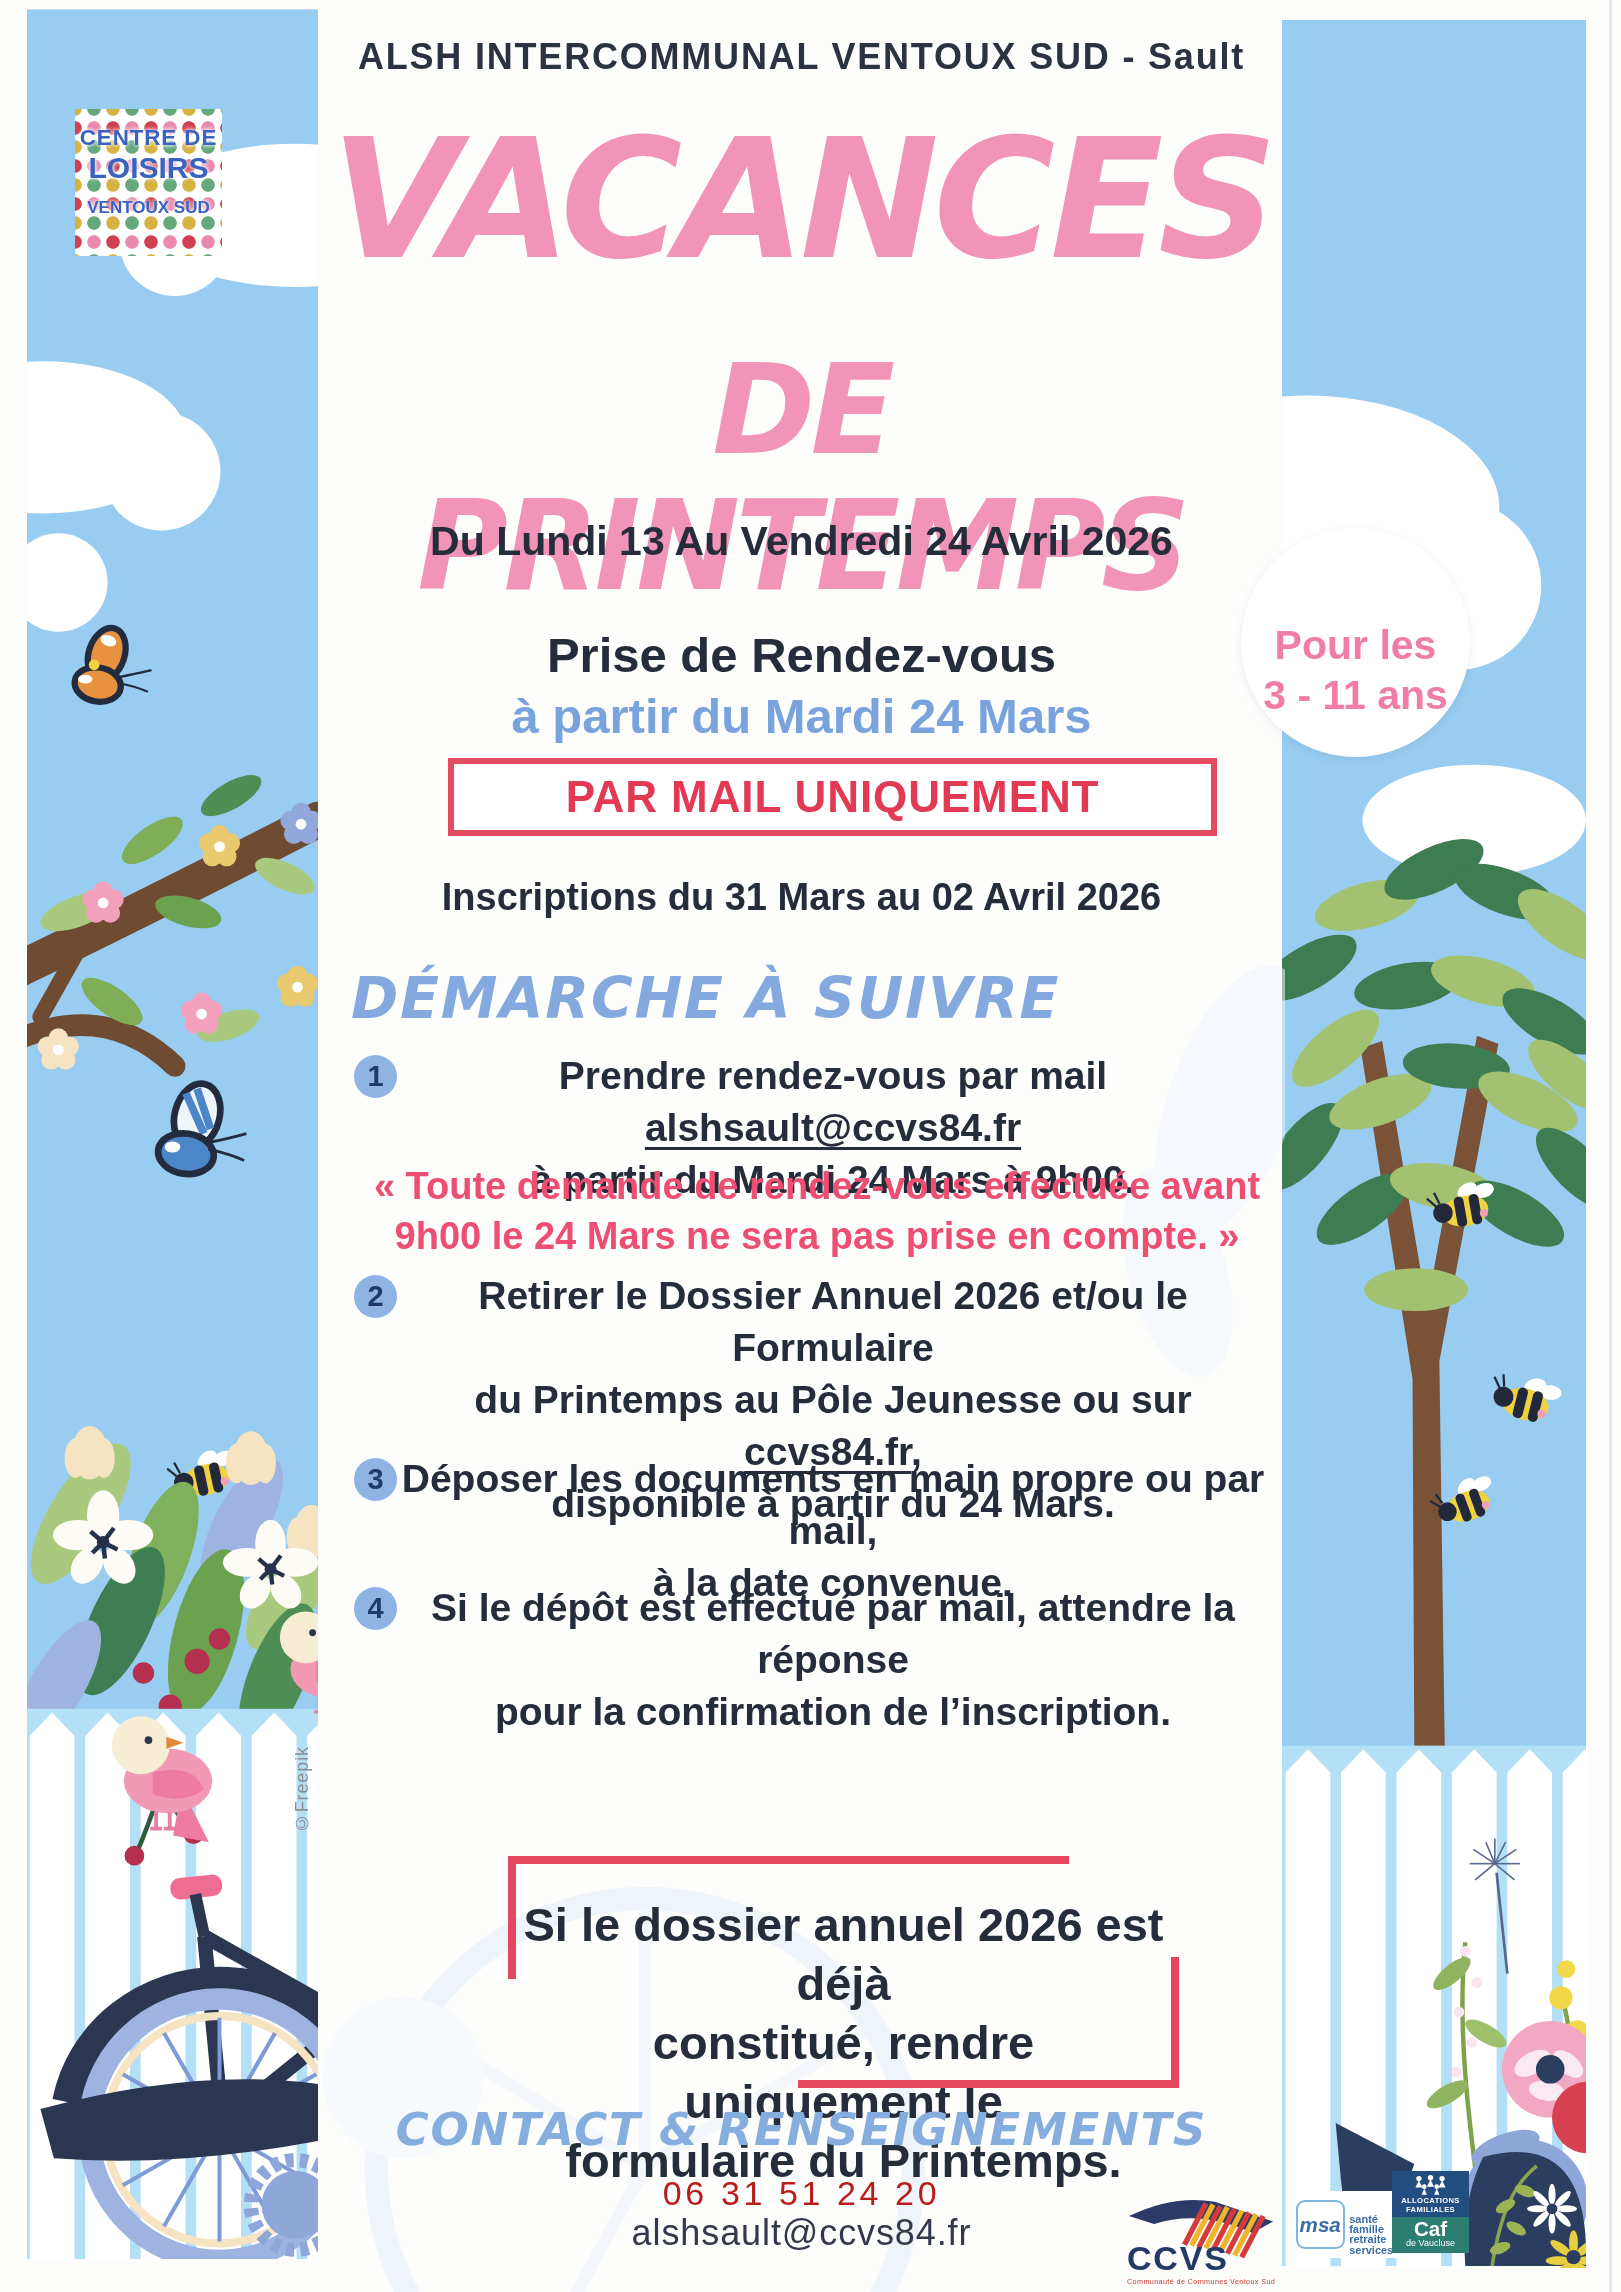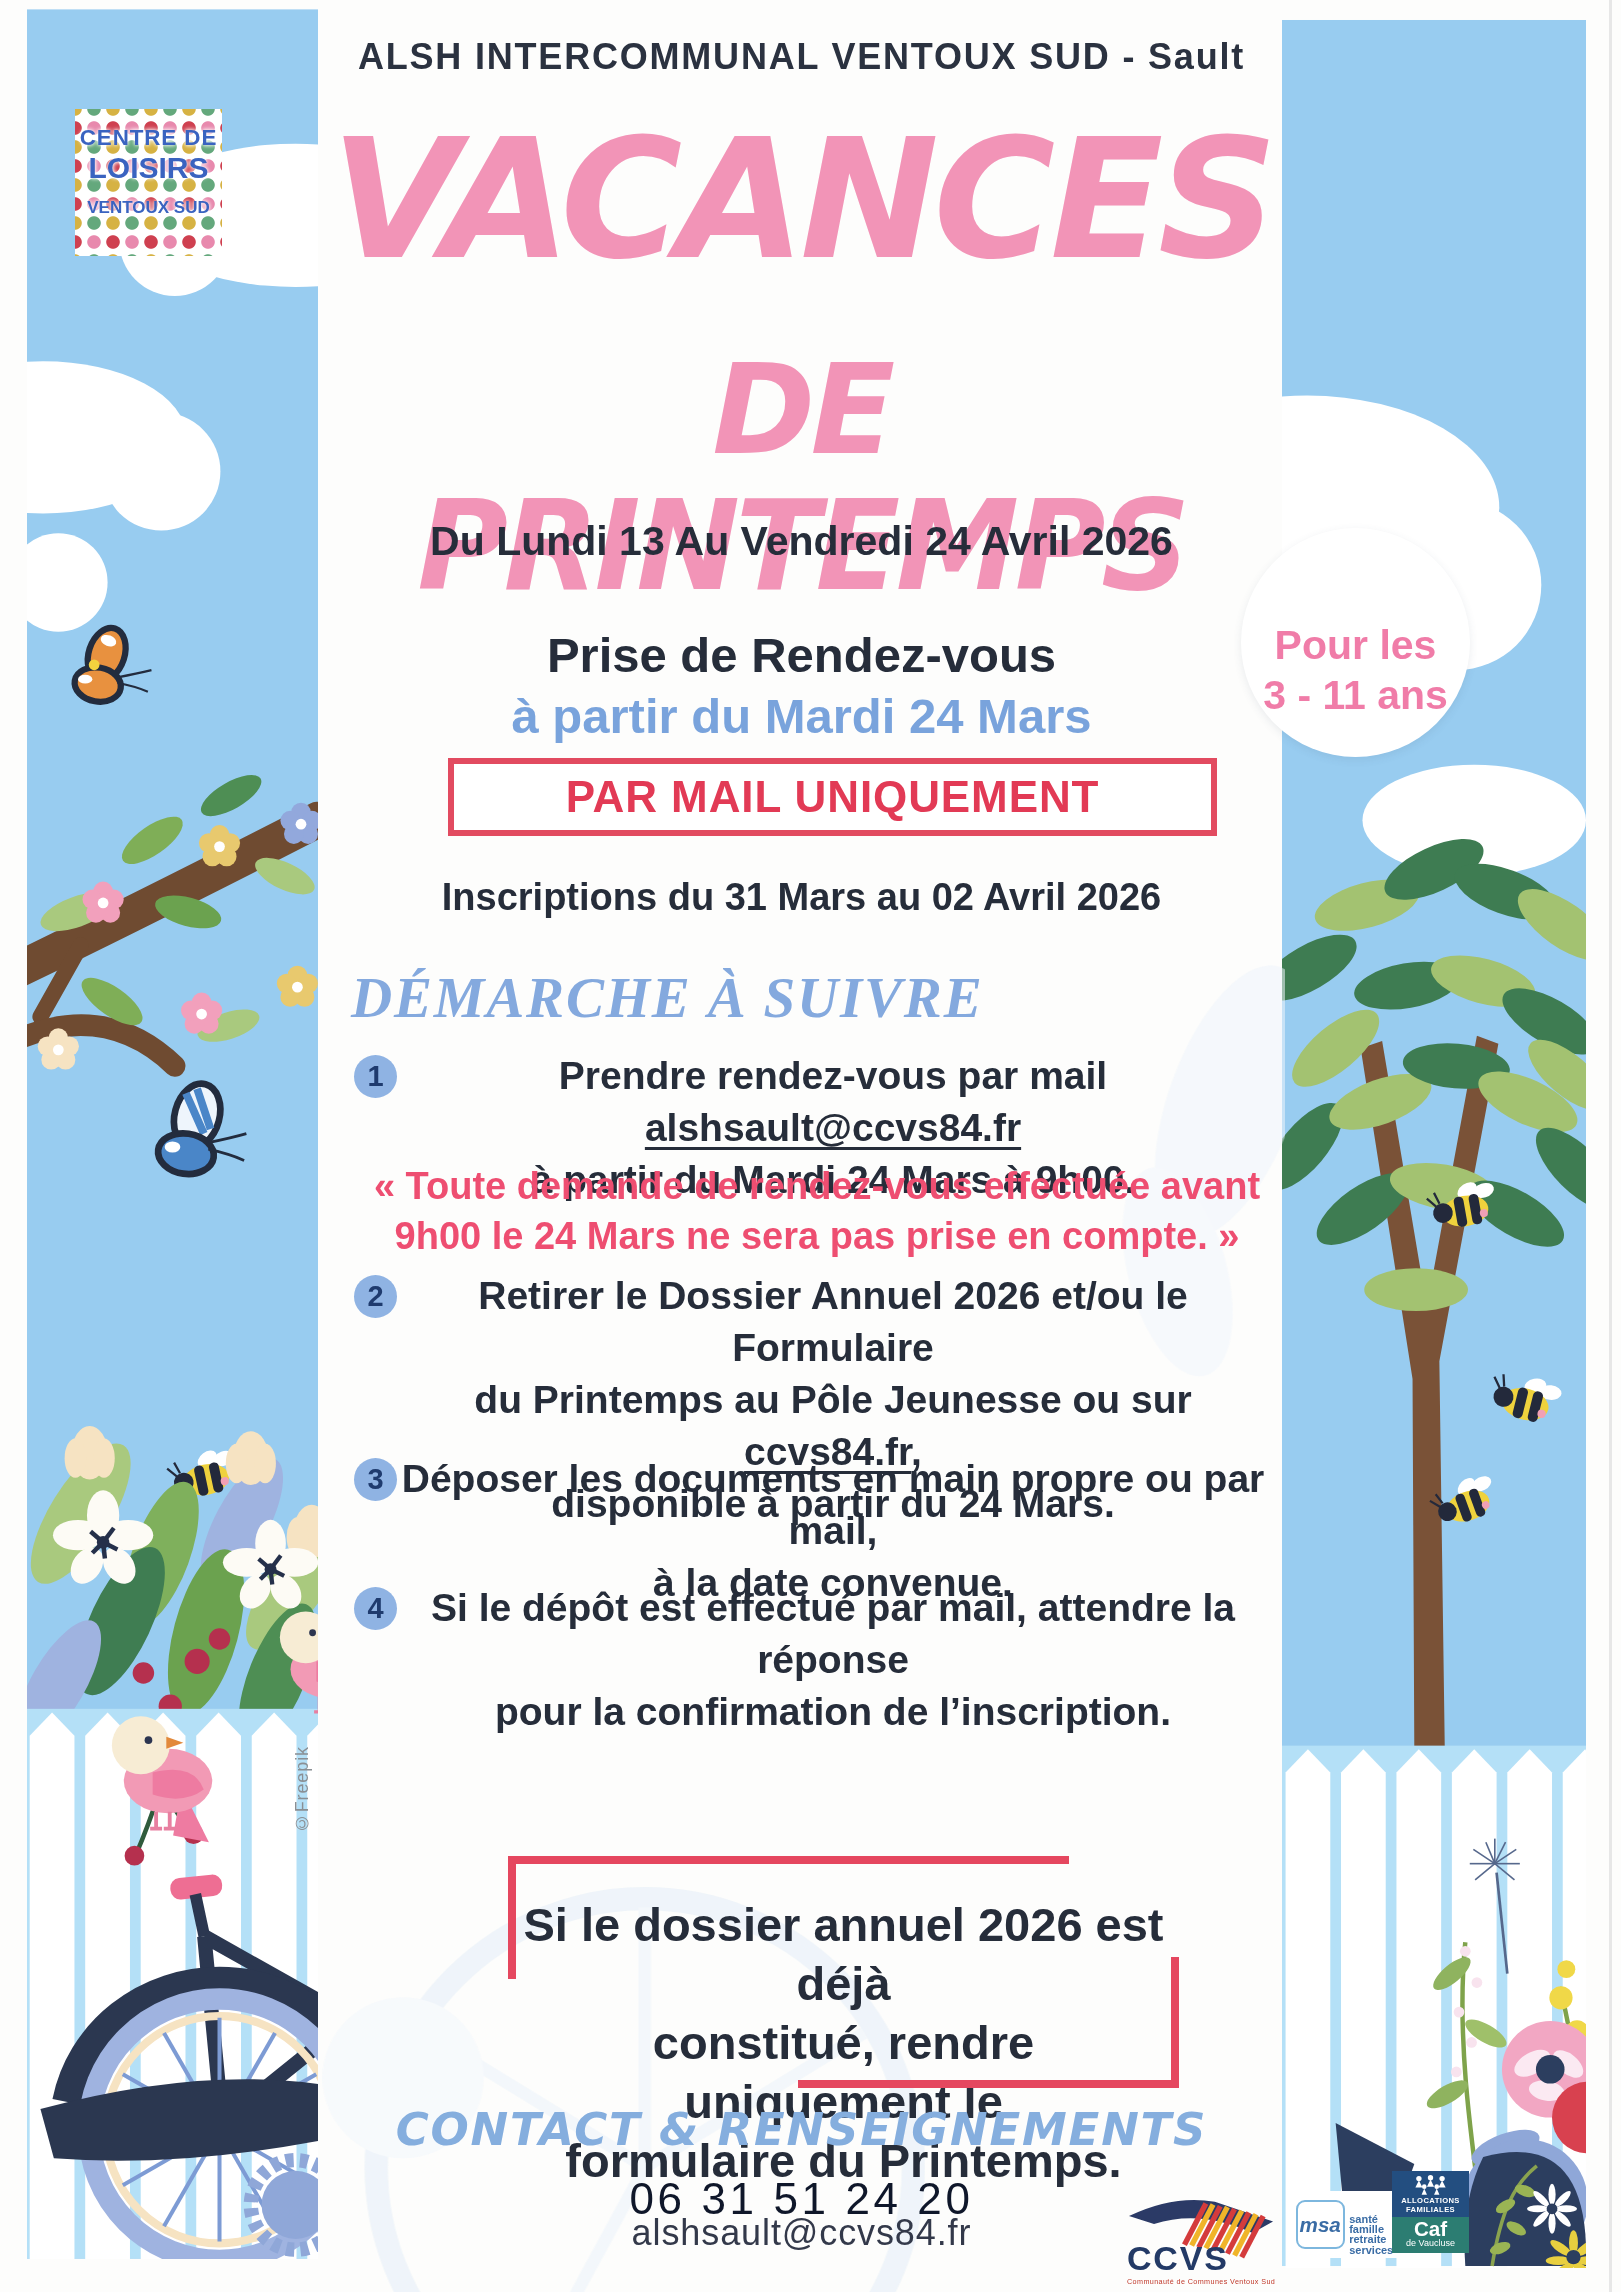--- a/index.html
+++ b/index.html
@@ -17,38 +17,38 @@
   .rdv1{top:627px;font-size:49px;font-weight:700;color:#262d3a;}
   .rdv2{top:688px;font-size:49px;font-weight:700;color:#79a3dc;}
   .mailbox{position:absolute;left:448px;width:757px;top:758px;height:66px;border:6.3px solid #e24b60;
            box-sizing:content-box;text-align:center;line-height:66px;font-size:44px;font-weight:800;
            color:#e23a55;letter-spacing:0.9px;background:#fff;}
   .insc{top:876px;font-size:38px;font-weight:700;color:#262d3a;}
   .badge{position:absolute;left:1241px;top:528px;width:229px;height:229px;border-radius:50%;
          background:#ffffff;box-shadow:0 2.7px 9px rgba(60,80,110,.10);z-index:3;text-align:center;
          font-weight:700;color:#f07ca8;font-size:41px;line-height:50px;padding-top:0;}
   .badge .bl1{margin-top:92px;}
-  .dmh{position:absolute;left:351px;top:965px;font-size:57px;color:#84a9de;letter-spacing:1.8px;font-family:Liberation Serif, serif;}
+  .dmh{position:absolute;left:351px;top:965px;font-size:57px;color:#84a9de;letter-spacing:1.8px;}
   .step{position:absolute;left:318px;width:967px;text-align:center;padding-left:63px;box-sizing:border-box;}
   .stepnum{position:absolute;left:36px;top:5.4px;width:43px;height:43px;border-radius:50%;
            background:#8fb3e3;color:#1f3b6e;font-weight:bold;font-size:29px;line-height:43px;
            text-align:center;}
   .sl{font-size:39px;line-height:52px;font-weight:600;color:#262d3a;}
   .strong{font-weight:800;}
   .lnk{text-decoration:underline;text-decoration-thickness:2.7px;text-underline-offset:6.3px;}
   .note{position:absolute;left:318px;width:967px;padding-left:31px;box-sizing:border-box;
         text-align:center;top:1161px;font-size:38px;line-height:50px;font-weight:800;color:#ee4e71;}
   .notice{position:absolute;left:522px;top:1868px;width:643px;height:206px;text-align:center;
           font-size:47px;line-height:59px;font-weight:800;color:#262d3a;padding-top:27px;box-sizing:border-box;}
   .corner-tl{position:absolute;left:-14.3px;top:-12.5px;width:86%;height:56%;
              border-top:8px solid #e5475f;border-left:8px solid #e5475f;}
   .corner-br{position:absolute;right:-14.3px;bottom:-14.3px;width:58%;height:60%;
              border-bottom:8px solid #e5475f;border-right:8px solid #e5475f;}
   .contacth{top:2103px;font-size:45px;color:#85aede;letter-spacing:1.8px;}
-  .phone{top:2174px;font-size:44px;font-weight:500;letter-spacing:3.6px;color:#0f172a;}
+  .phone{top:2174px;font-size:34px;font-weight:500;letter-spacing:3.6px;color:#b91c1c;}
   .email{top:2212px;font-size:36px;font-weight:500;letter-spacing:0.9px;color:#33394a;}
   
   .centre-logo{position:absolute;left:75px;top:109px;width:147px;height:147px;background:#fff;z-index:2;
     background-image:radial-gradient(circle,#e889ad 6.3px,transparent 7.2px),
                      radial-gradient(circle,#d6b243 6.3px,transparent 7.2px),
                      radial-gradient(circle,#cf4050 6.3px,transparent 7.2px),
                      radial-gradient(circle,#64a87c 6.3px,transparent 7.2px);
     background-size:38px 38px;background-position:0 0,19px 19px,19px 0,0 19px;
     text-align:center;overflow:hidden;}
   .centre-logo .cl1{margin-top:16px;font-size:22.4px;font-weight:900;color:#3a63c0;

